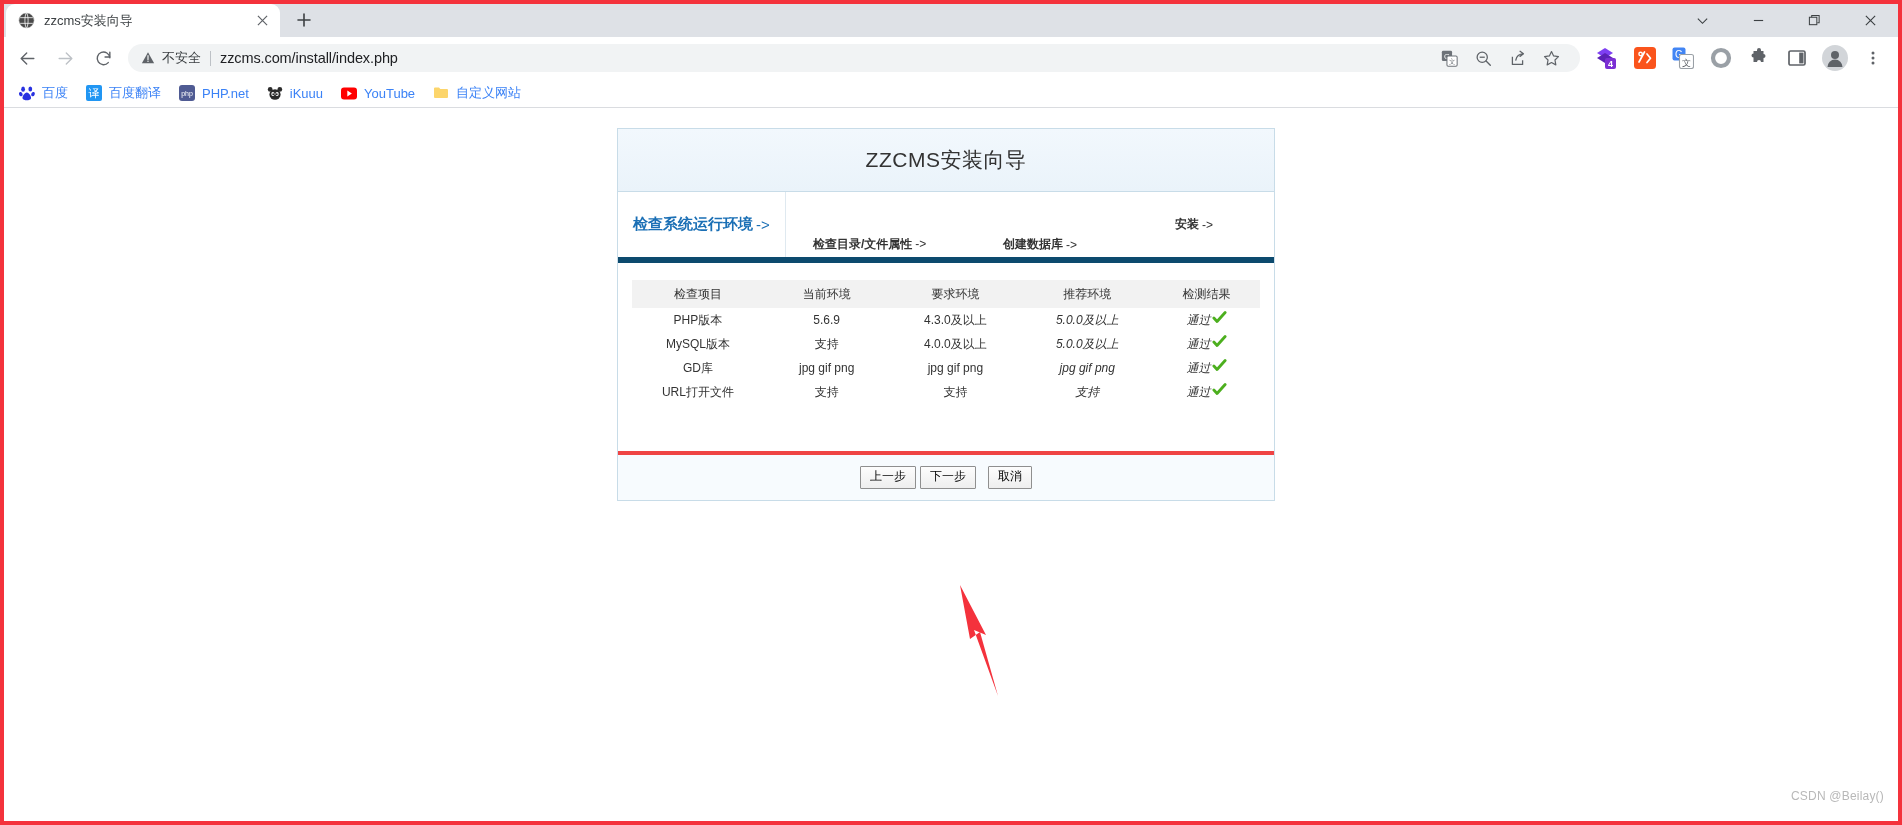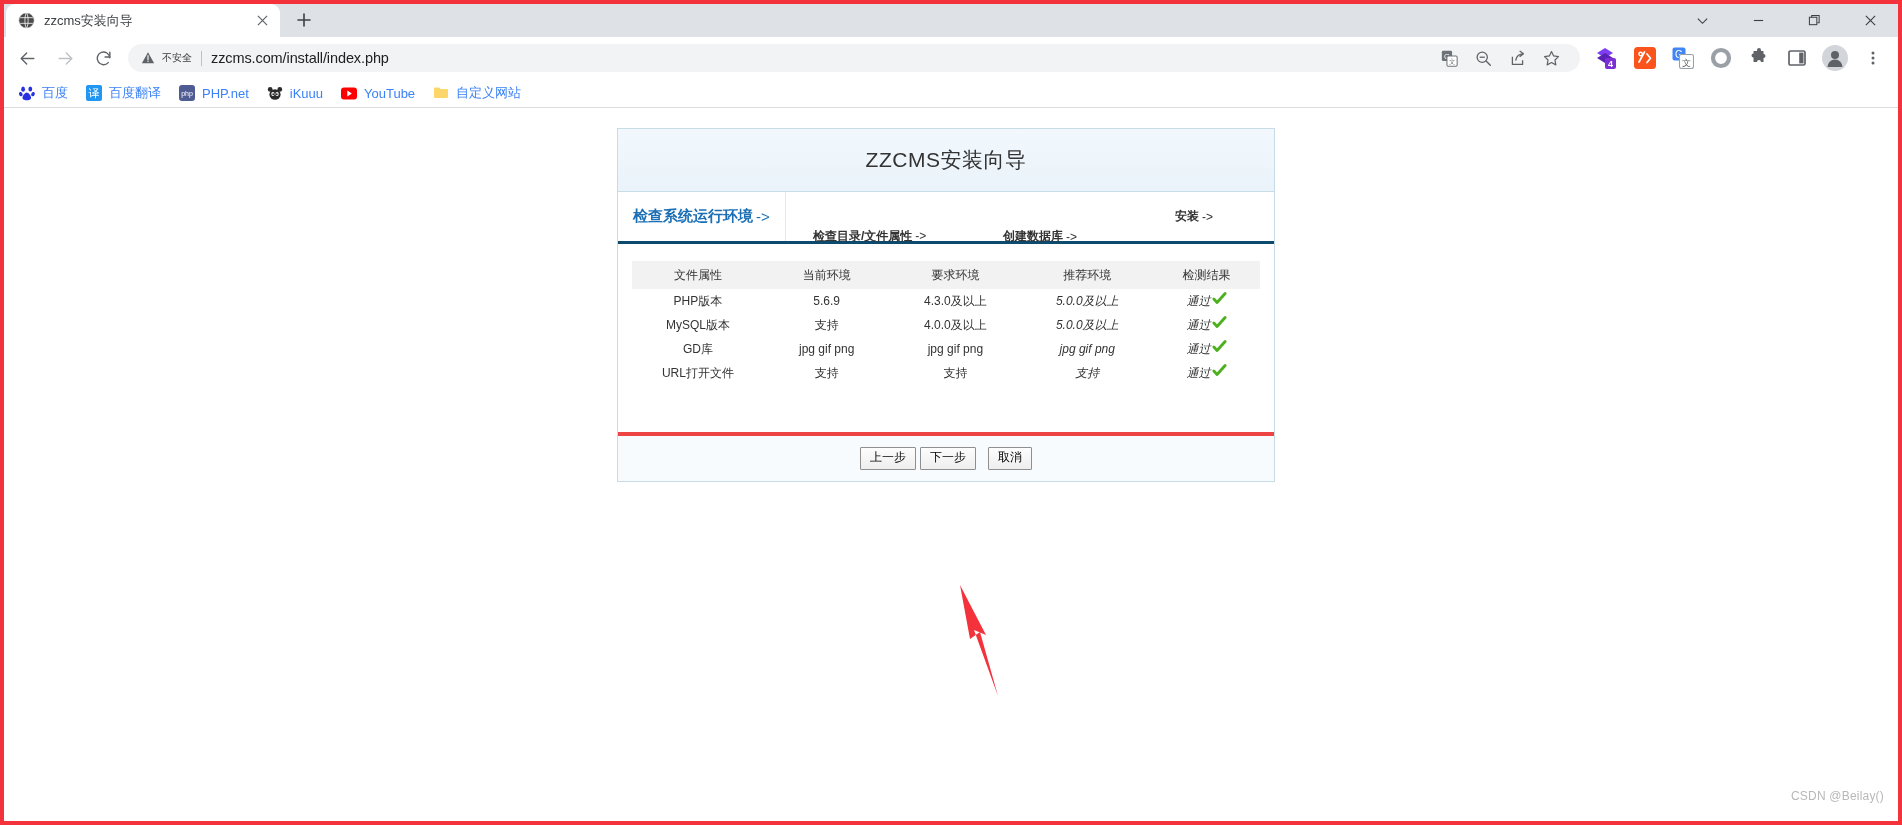--- a/index.html
+++ b/index.html
@@ -87,21 +87,21 @@
     height: 28px;
     background: #f1f3f4;
     border-radius: 14px;
     margin: 0 8px 0 6px;
     display: flex; align-items: center;
     padding: 0 14px 0 13px;
     position: relative;
   }
   .omnibox .warn-ico { margin-right: 7px; display: flex; align-items: center; }
   .omnibox .notsecure {
-    font-size: 10px; color: #3c4043; white-space: nowrap;
+    font-size: 13px; color: #3c4043; white-space: nowrap;
   }
   .omnibox .vdiv {
     width: 1px; height: 15px; background: #bdc1c6; margin: 0 9px;
   }
   .omnibox .url {
     font-size: 14.5px; color: #202124; white-space: nowrap;
     letter-spacing: -0.1px;
   }
   .omni-actions { display: flex; align-items: center; margin-left: auto; }
   .omni-actions .oa {
@@ -154,23 +154,23 @@
   .wizard-head {
     height: 63px;
     background: linear-gradient(to bottom, #f2f8fd 0%, #eaf3fa 100%);
     border-bottom: 1px solid #c8dce8;
     display: flex; align-items: center; justify-content: center;
   }
   .wizard-head .wtitle {
     font-size: 21px; color: #333333; letter-spacing: 0.5px;
   }
   .steps {
-    height: 52px;
+    height: 71px;
     background: #ffffff;
-    border-bottom: 3px solid #0c4a6e;
+    border-bottom: 6px solid #0c4a6e;
     display: flex; align-items: stretch;
     position: relative;
   }
   .step {
     display: flex; align-items: center;
     font-size: 12px; color: #333333;
     white-space: nowrap;
   }
   .step.active {
     width: 168px; justify-content: center;
@@ -495,21 +495,21 @@
         <div class="step s4">
           <span>安装</span>
           <span class="arrow">-&gt;</span>
         </div>
       </div>
 
       <div class="tablewrap">
         <table class="envtbl">
           <thead>
             <tr>
-              <th>文件属性</th>
+              <th>检查项目</th>
               <th>当前环境</th>
               <th>要求环境</th>
               <th>推荐环境</th>
               <th>检测结果</th>
             </tr>
           </thead>
           <tbody>
             <tr>
               <td class="first">PHP版本</td>
               <td class="c2">5.6.9</td>

